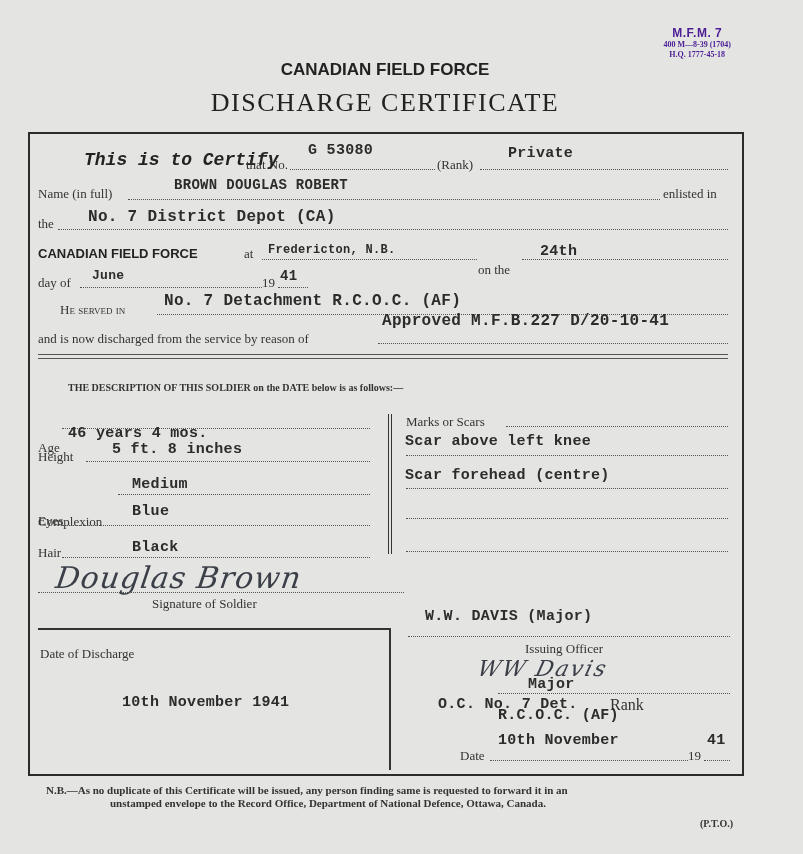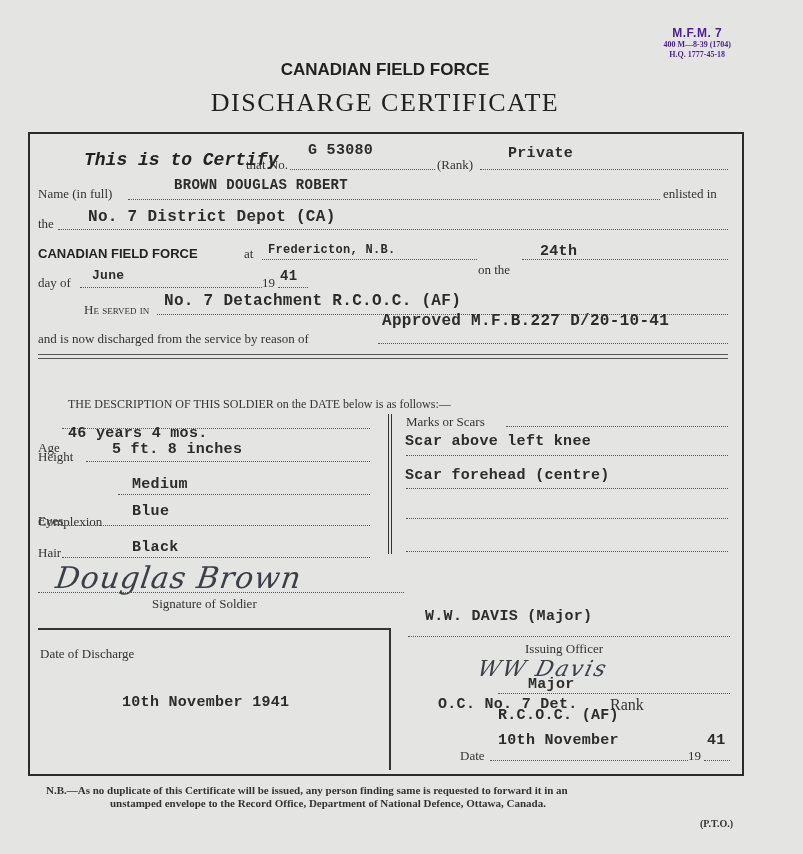--- a/index.html
+++ b/index.html
@@ -64,32 +64,32 @@
 <div class="abs dots" style="left:522px;top:259px;width:206px;"></div>
 <div class="abs tw" style="left:540px;top:243px;">24th</div>
 
 <div class="abs label" style="left:38px;top:275px;">day of</div>
 <div class="abs dots" style="left:80px;top:287px;width:182px;"></div>
 <div class="abs tw" style="left:92px;top:268px;font-size:13px;">June</div>
 <div class="abs label" style="left:262px;top:275px;">19</div>
 <div class="abs dots" style="left:278px;top:287px;width:30px;"></div>
 <div class="abs tw" style="left:280px;top:268px;font-size:14px;">41</div>
 
-<div class="abs label sc" style="left:84px;top:302px;">He served in</div>
+<div class="abs label sc" style="left:60px;top:302px;">He served in</div>
 <div class="abs dots" style="left:157px;top:314px;width:571px;"></div>
 <div class="abs tw" style="left:164px;top:292px;font-size:16px;">No. 7 Detachment R.C.O.C. (AF)</div>
 
 <div class="abs label" style="left:38px;top:331px;">and is now discharged from the service by reason of</div>
 <div class="abs dots" style="left:378px;top:343px;width:350px;"></div>
 <div class="abs tw" style="left:382px;top:312px;font-size:16px;">Approved M.F.B.227 D/20-10-41</div>
 
 <div class="abs" style="left:38px;top:354px;width:690px;height:1px;background:#555;"></div>
 <div class="abs" style="left:38px;top:358px;width:690px;height:1px;background:#555;"></div>
 
-<div class="abs label" style="left:68px;top:397px;font-size:12px;">THE DESCRIPTION OF THIS SOLDIER on the DATE below is as follows:—</div>
+<div class="abs label" style="left:68px;top:382px;font-size:10px;font-weight:bold;">THE DESCRIPTION OF THIS SOLDIER on the DATE below is as follows:—</div>
 
 <div class="abs label" style="left:38px;top:416px;margin-top:24px;">Age</div>
 <div class="abs dots" style="left:62px;top:428px;width:308px;"></div>
 <div class="abs tw" style="left:68px;top:405px;margin-top:20px;">46 years  4 mos.</div>
 
 <div class="abs label" style="left:38px;top:449px;">Height</div>
 <div class="abs dots" style="left:86px;top:461px;width:284px;"></div>
 <div class="abs tw" style="left:112px;top:441px;">5 ft. 8 inches</div>
 
 <div class="abs label" style="left:38px;top:482px;margin-top:32px;">Complexion</div>

